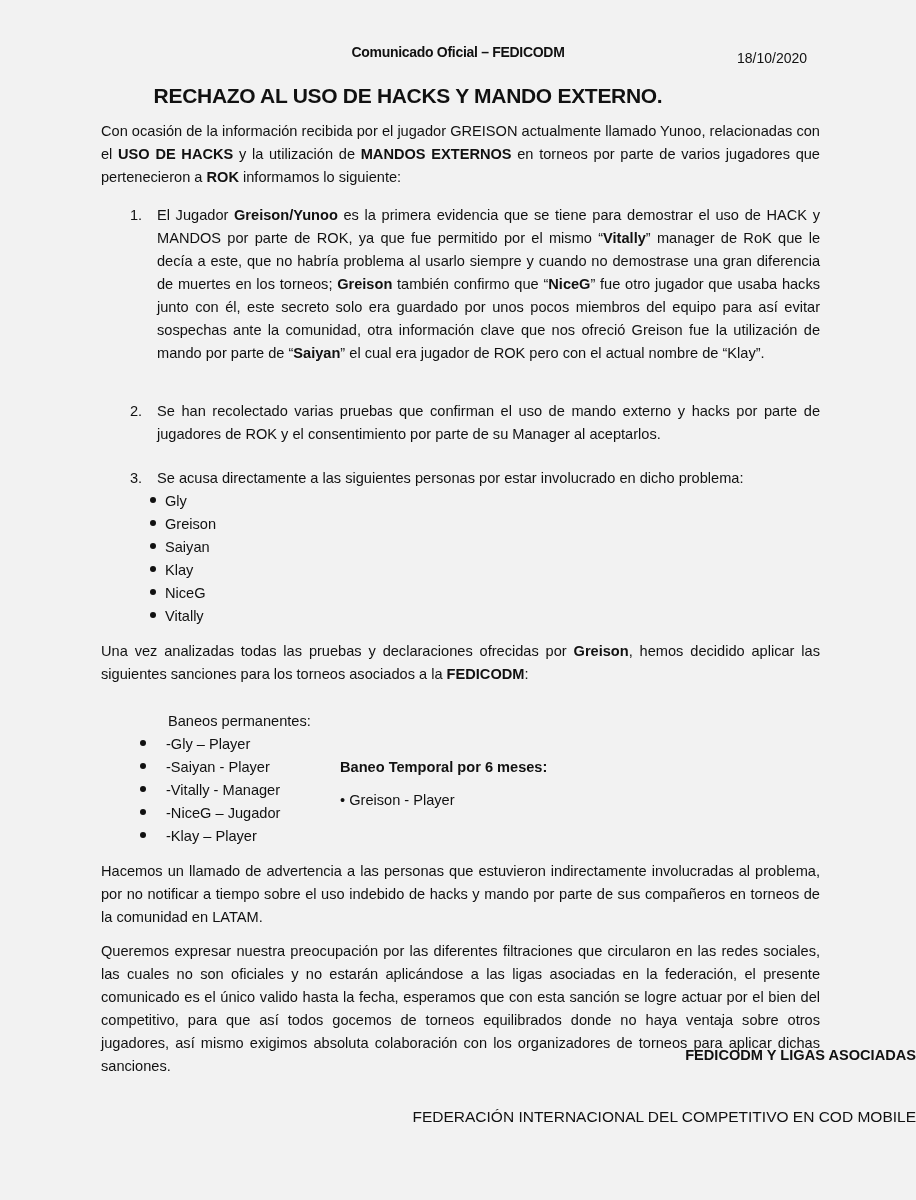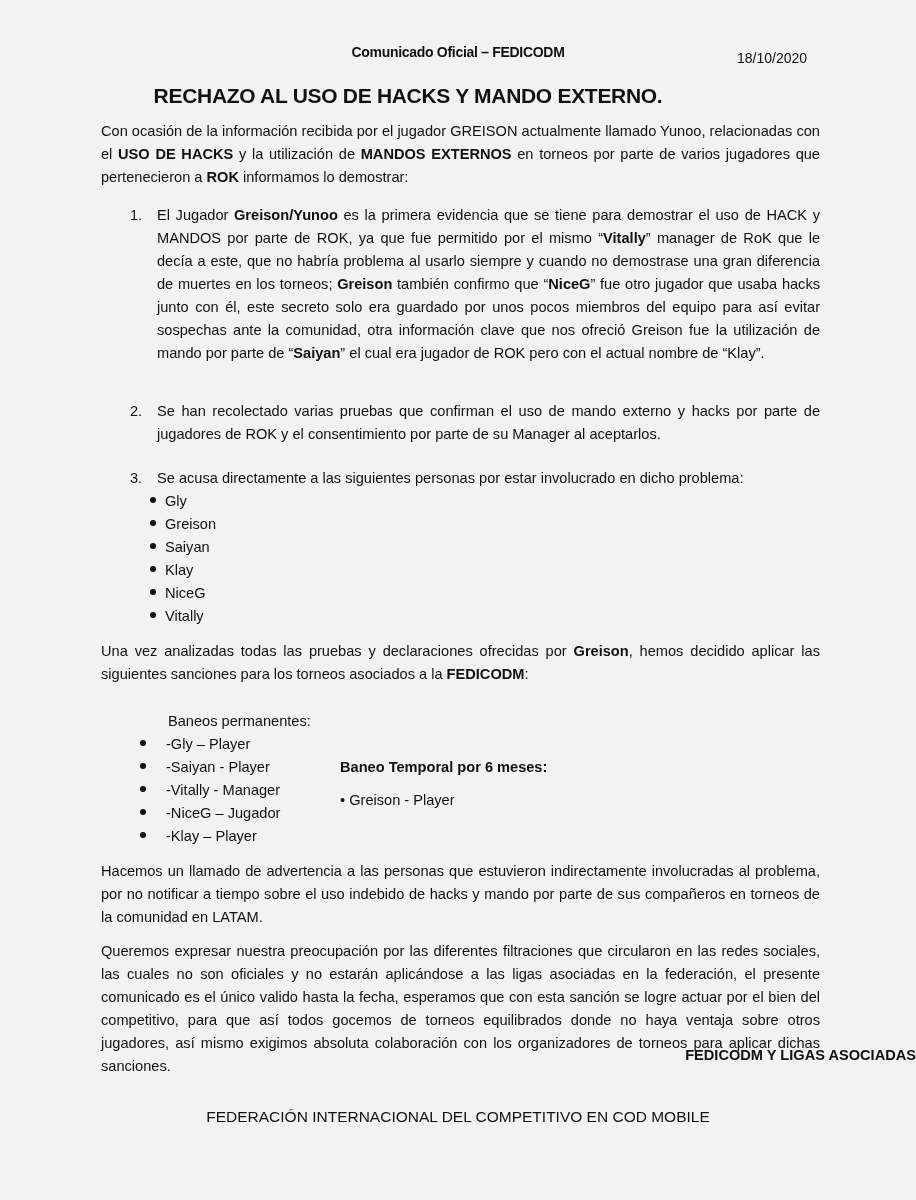--- a/index.html
+++ b/index.html
@@ -16,31 +16,31 @@
   .accused { position:absolute; left:150px; top:490px; list-style:none; margin:0; padding:0; }
   .accused li { height:23px; line-height:23px; }
   .bullet { display:inline-block; width:6px; height:6px; border-radius:50%; background:#111; margin-right:9px; vertical-align:middle; position:relative; top:-2px; }
   .ban-head { position:absolute; left:168px; top:710px; font-weight:normal; }
   .ban-list { position:absolute; left:140px; top:733px; list-style:none; margin:0; padding:0; }
   .ban-list li { height:23px; line-height:23px; }
   .ban-list .bullet { margin-right:20px; }
   .temp-head { position:absolute; left:340px; top:756px; font-weight:bold; }
   .temp-item { position:absolute; left:340px; top:789px; }
   .sig1 { position:absolute; left:0; width:916px; top:1044px; text-align:right; font-weight:bold; }
-  .sig2 { position:absolute; left:0; width:916px; top:1108px; text-align:center; font-size:15.5px; }
+  .sig2 { position:absolute; left:0; width:916px; top:1108px; text-align:right; font-size:15.5px; }
   b { font-weight:bold; }
 </style>
 </head>
 <body>
 
 <div class="hdr-title">Comunicado Oficial – FEDICODM</div>
 <div class="hdr-date">18/10/2020</div>
 <div class="subtitle">RECHAZO AL USO DE HACKS Y MANDO EXTERNO.</div>
 
-<div class="para body-text" style="top:120px;"><span>Con ocasión de la información recibida por el jugador GREISON actualmente llamado Yunoo, relacionadas con el </span><b>USO DE HACKS</b><span> y la utilización de </span><b>MANDOS EXTERNOS</b><span> en torneos por parte de varios jugadores que pertenecieron a </span><b>ROK</b><span> informamos lo demostrar:</span></div>
+<div class="para body-text" style="top:120px;"><span>Con ocasión de la información recibida por el jugador GREISON actualmente llamado Yunoo, relacionadas con el </span><b>USO DE HACKS</b><span> y la utilización de </span><b>MANDOS EXTERNOS</b><span> en torneos por parte de varios jugadores que pertenecieron a </span><b>ROK</b><span> informamos lo siguiente:</span></div>
 
 <div class="item body-text" style="top:204px;">
   <span class="num">1.</span>
   <div class="txt"><span>El Jugador </span><b>Greison/Yunoo</b><span> es la primera evidencia que se tiene para demostrar el uso de HACK y MANDOS por parte de ROK, ya que fue permitido por el mismo “</span><b>Vitally</b><span>” manager de RoK que le decía a este, que no habría problema al usarlo siempre y cuando no demostrase una gran diferencia de muertes en los torneos; </span><b>Greison</b><span> también confirmo que “</span><b>NiceG</b><span>” fue otro jugador que usaba hacks junto con él, este secreto solo era guardado por unos pocos miembros del equipo para así evitar sospechas ante la comunidad, otra información clave que nos ofreció Greison fue la utilización de mando por parte de  “</span><b>Saiyan</b><span>” el cual era jugador de ROK pero con el actual nombre de “Klay”.</span></div>
 </div>
 
 <div class="item body-text" style="top:400px;">
   <span class="num">2.</span>
   <div class="txt">Se han recolectado varias pruebas que confirman el uso de mando externo y hacks por parte de jugadores de ROK y el consentimiento por parte de su Manager al aceptarlos.</div>
 </div>

